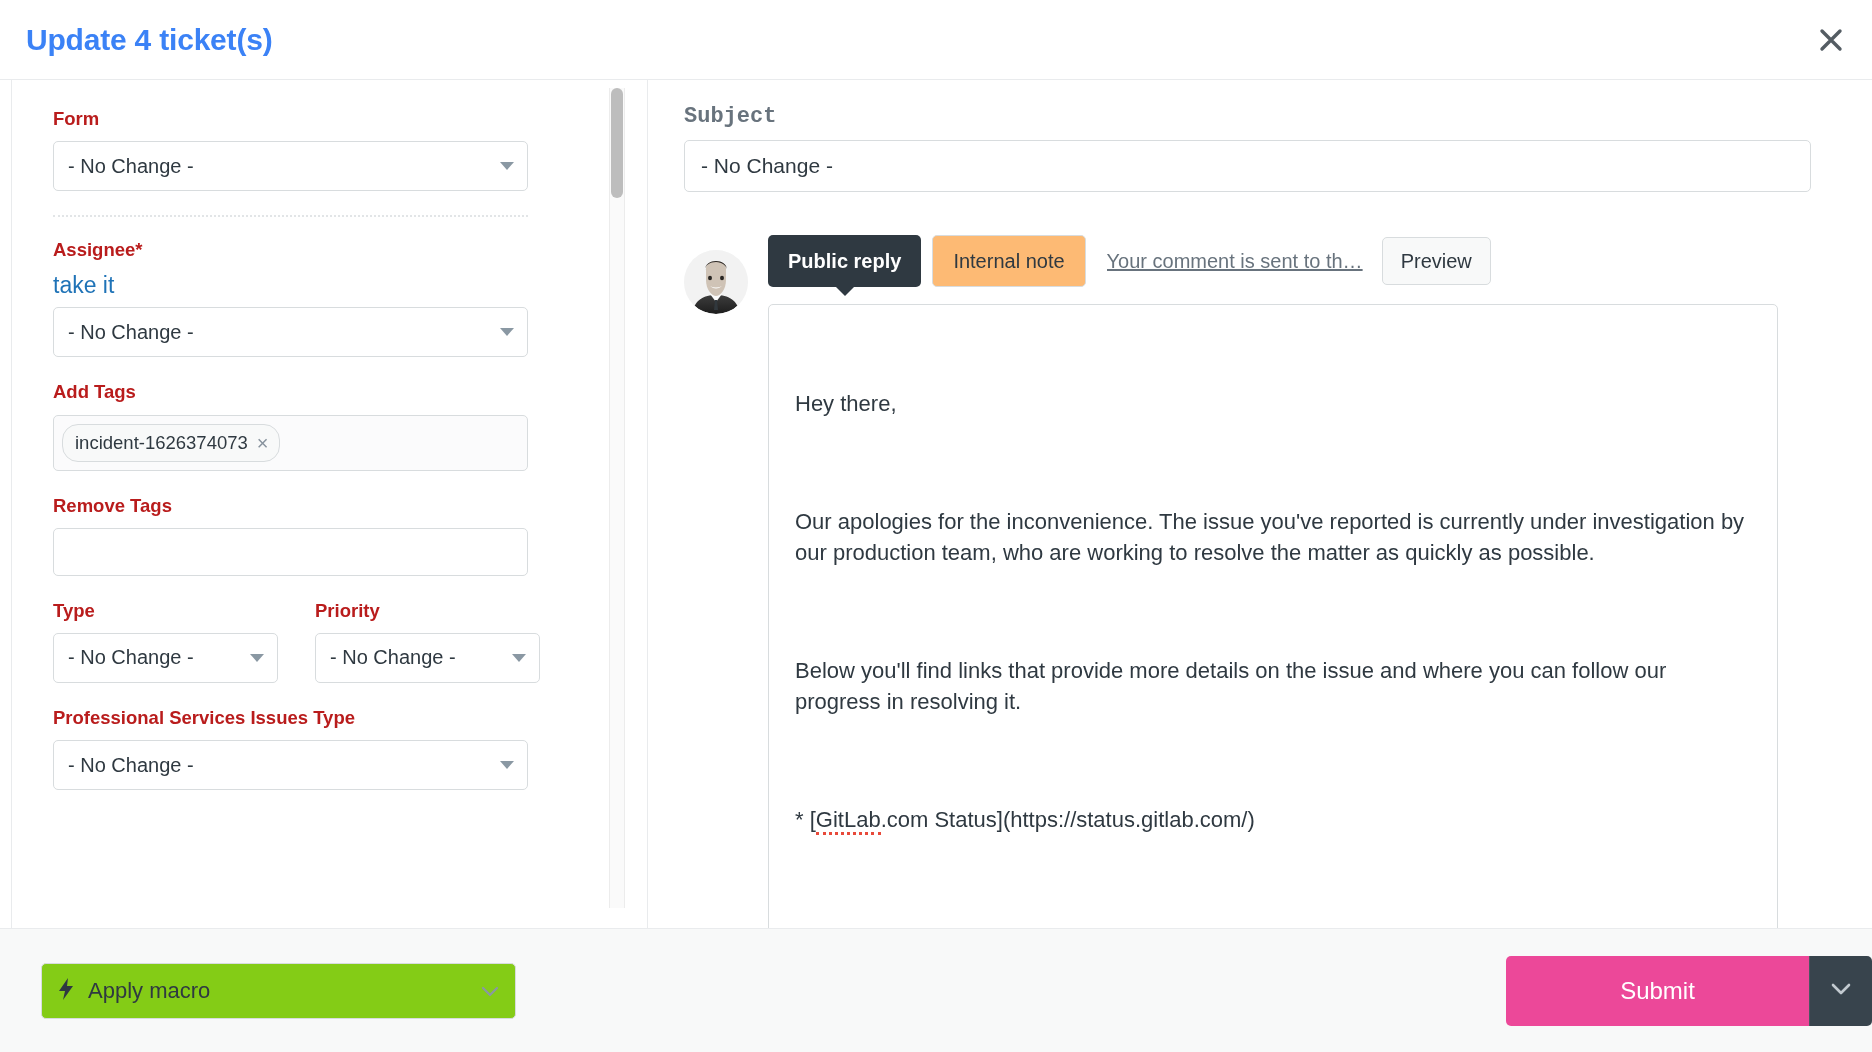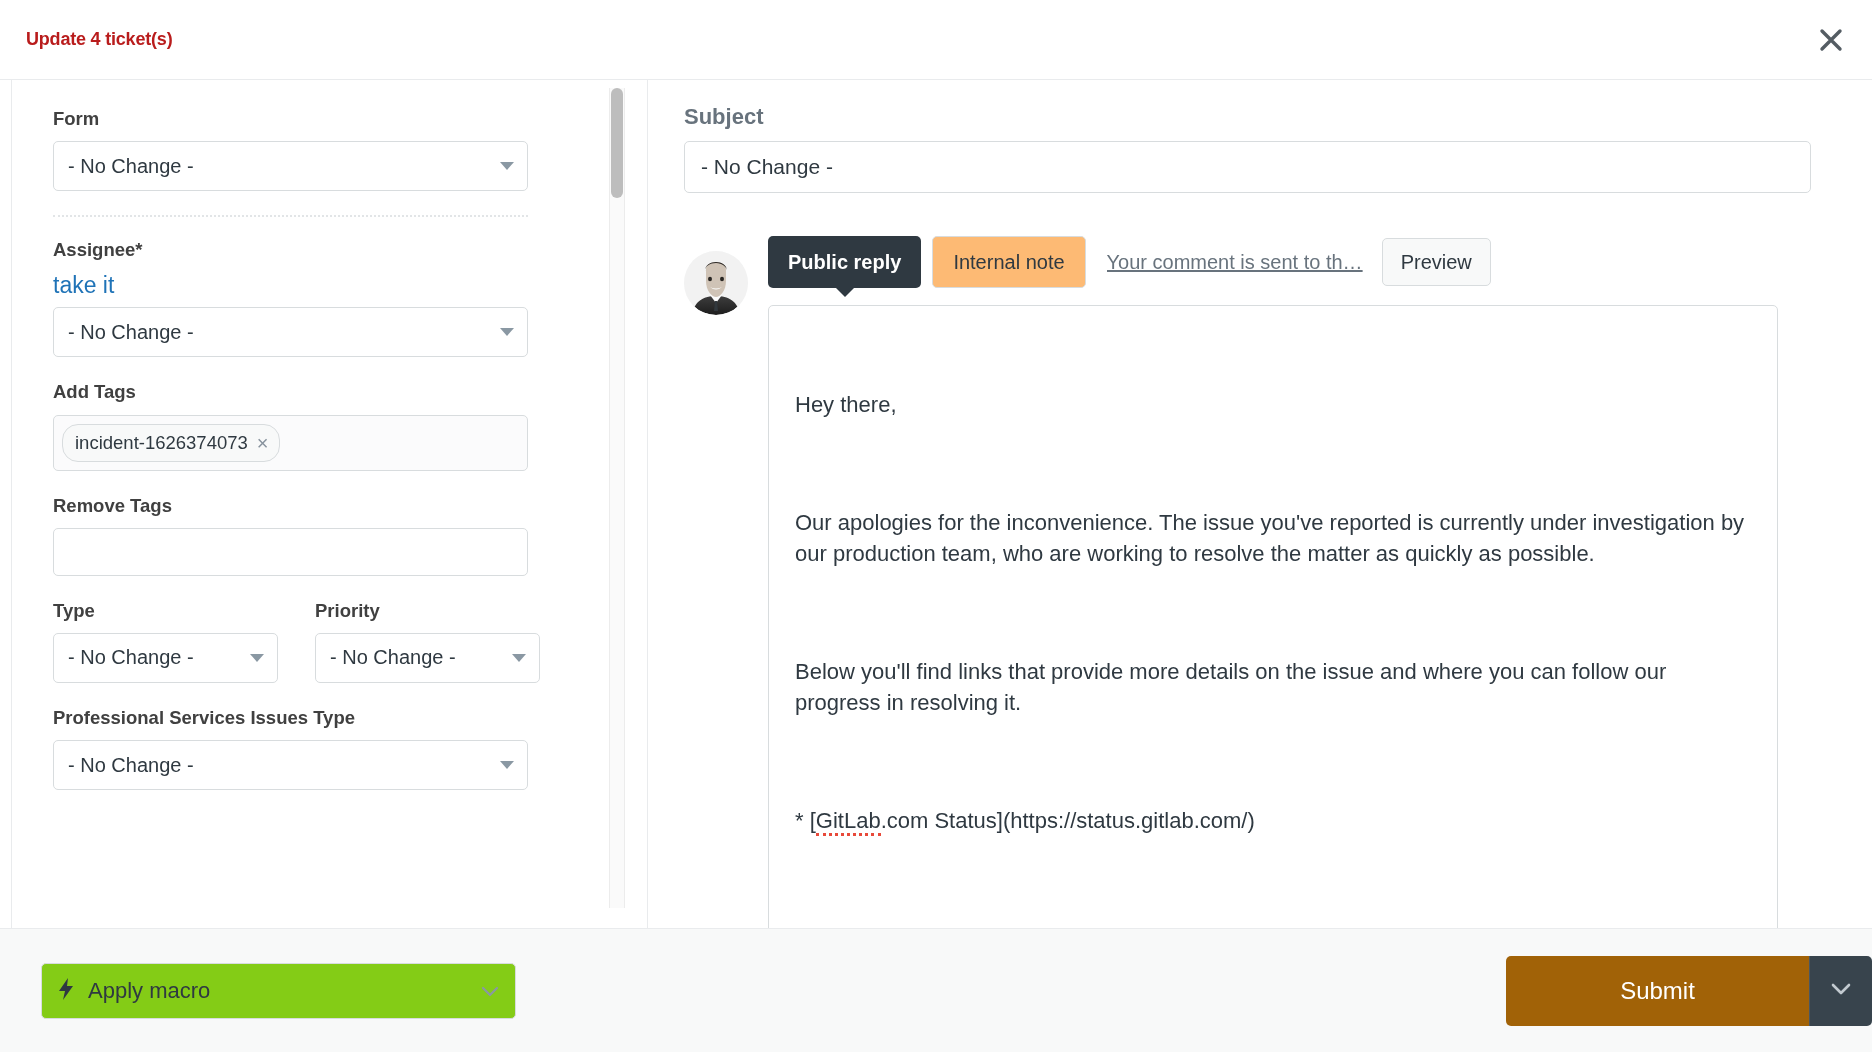--- a/index.html
+++ b/index.html
@@ -21,23 +21,23 @@
   
   .modal-header {
     height: 80px; flex: 0 0 80px;
     border-bottom: 1px solid #e9ebed;
     display: flex; align-items: center;
     padding: 0 26px;
     position: relative;
     background: #fff;
   }
   .modal-title {
-    font-size: 18px; font-weight: bold;
+    font-size: 30px; font-weight: bold;
     letter-spacing: -0.2px;
-    color: #b91c1c;
+    color: #3b82f6;
   }
   .close-btn {
     position: absolute; right: 20px; top: 50%;
     transform: translateY(-50%);
     width: 42px; height: 42px;
     display: flex; align-items: center; justify-content: center;
     cursor: pointer;
     background: transparent; border: none;
   }
   .close-btn svg { display: block; }
@@ -77,21 +77,21 @@
   .left-scrollbar .thumb {
     position: absolute; top: 0; left: 1px;
     width: 12px; height: 110px;
     background: #bdbdbd;
     border-radius: 7px;
   }
 
   .field { margin-bottom: 24px; }
   .field-label {
     font-size: 18.5px; font-weight: bold;
-    color: #404040;
+    color: #b91c1c;
     margin-bottom: 11px;
     line-height: 1.2;
   }
   .link-takeit {
     font-size: 23px;
     color: #1f73b7;
     margin-bottom: 8px;
     display: inline-block;
     cursor: pointer;
   }
@@ -157,20 +157,21 @@
   .right-pane {
     flex: 1 1 auto;
     padding: 24px 52px 0 36px;
     overflow: hidden;
     position: relative;
   }
   .subject-label {
     font-size: 22px; font-weight: bold;
     color: #68737d;
     margin-bottom: 11px;
+    font-family: Liberation Mono, monospace;
   }
   .subject-input {
     width: 1127px; height: 52px;
     border: 1px solid #d8dcde;
     border-radius: 5px;
     display: flex; align-items: center;
     padding: 0 16px;
     font-size: 21px; color: #2f3941;
     background: #fff;
     cursor: text;
@@ -305,21 +306,21 @@
 
   .submit-group {
     position: absolute;
     right: 0; top: 50%;
     transform: translateY(-50%);
     display: flex;
     height: 70px;
   }
   .submit-btn {
     width: 303px;
-    background: #a16207;
+    background: #ec4899;
     color: #fff;
     font-size: 24px;
     display: flex; align-items: center; justify-content: center;
     border: none;
     border-radius: 5px 0 0 5px;
     cursor: pointer;
     font-family: "Liberation Sans", sans-serif;
   }
   .submit-caret {
     width: 63px;

